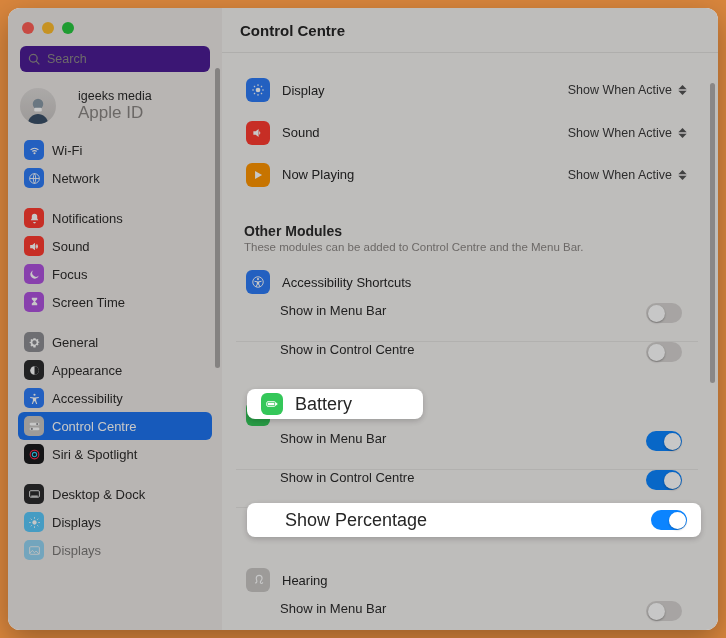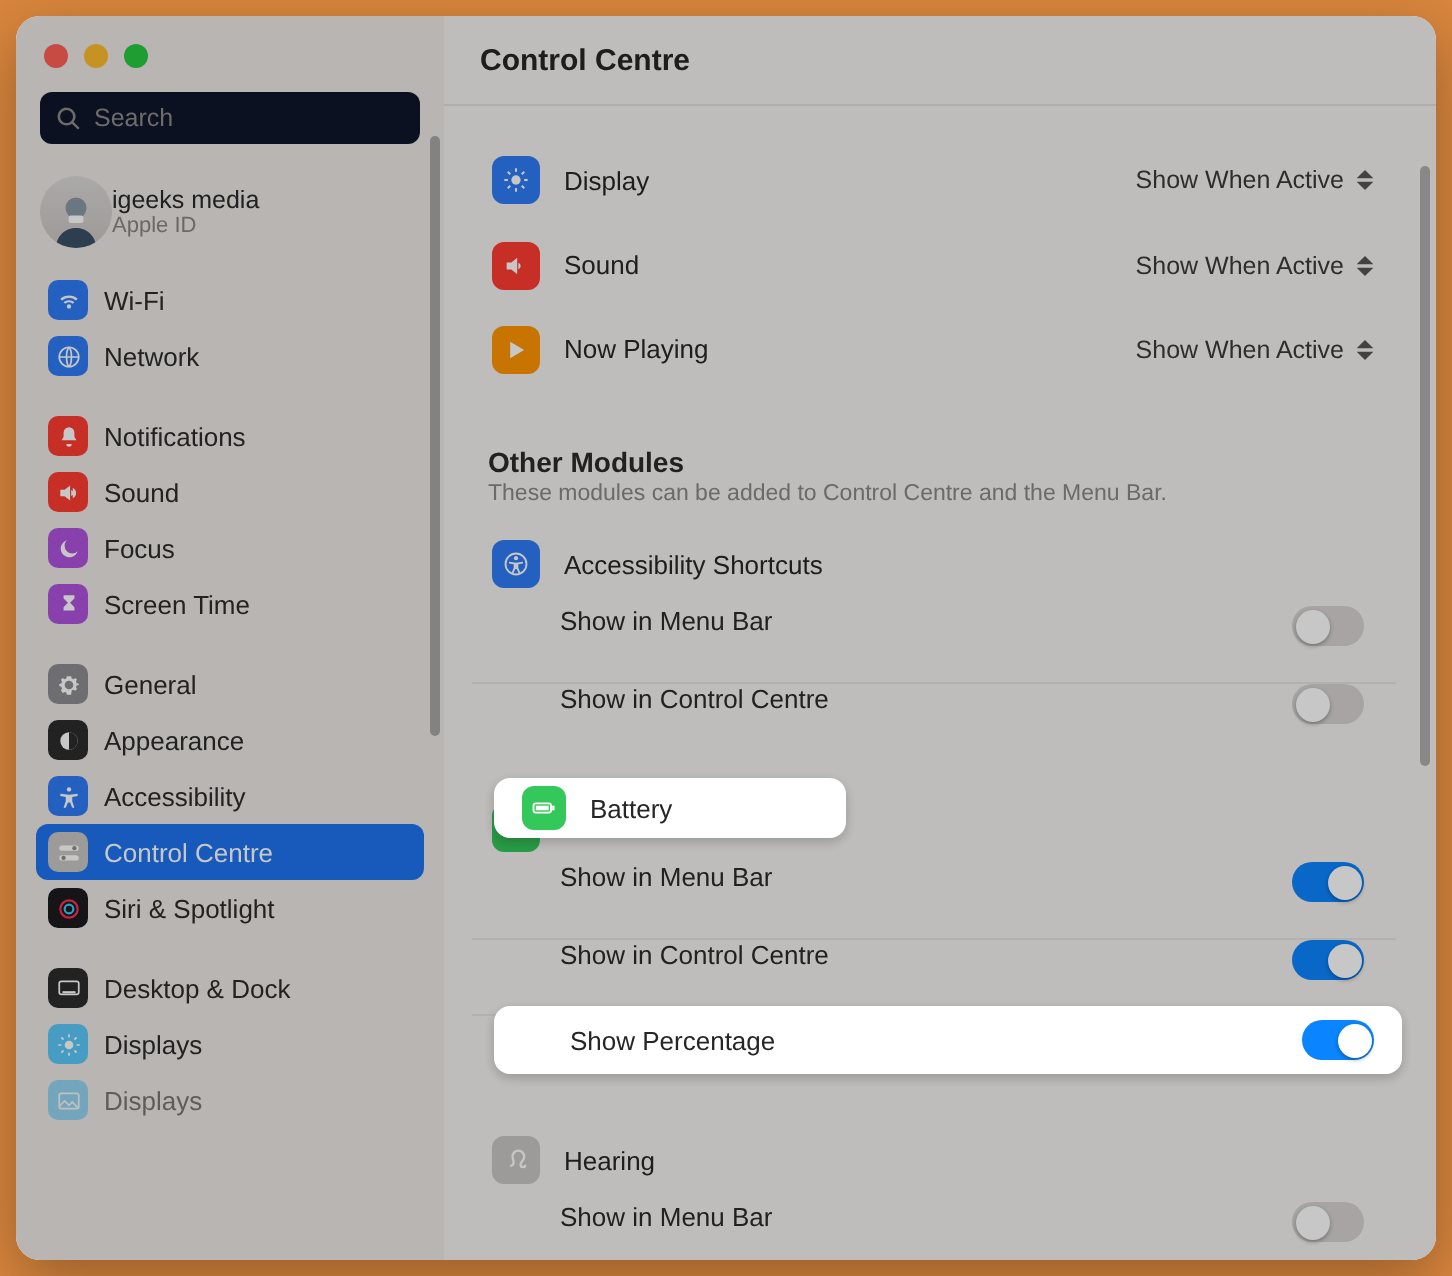--- a/index.html
+++ b/index.html
@@ -4,28 +4,28 @@
 <style>
   * { box-sizing: border-box; margin: 0; padding: 0; font-family: -apple-system, BlinkMacSystemFont, "Segoe UI", Helvetica, Arial, sans-serif; -webkit-font-smoothing: antialiased; }
   body { width: 726px; height: 638px; background: #d9863d; overflow: hidden; position: relative; }
   .window { position: absolute; inset: 8px; background: #f2f0ee; border-radius: 12px; box-shadow: 0 10px 30px rgba(0,0,0,0.3); overflow: hidden; display: flex; }
   .dim-overlay { position:absolute; inset:8px; border-radius:12px; background:rgba(0,0,0,0.22); pointer-events:none; z-index:5;}
   
   .sidebar { width: 214px; height: 100%; background: #ece8e6; display: flex; flex-direction: column; position:relative; }
   .traffic { display:flex; gap:8px; padding: 14px 14px 10px 14px;}
   .tl { width:12px; height:12px; border-radius:50%; }
   .tl.r{background:#ff5f57;} .tl.y{background:#febc2e;} .tl.g{background:#28c840;}
-  .search { margin: 2px 12px 10px 12px; height:26px; background:#0f172a; border-radius:6px; display:flex; align-items:center; padding:0 8px; gap:6px; color:#8d8a88; font-size:12.5px;}
+  .search { margin: 2px 12px 10px 12px; height:26px; background:#4c1d95; border-radius:6px; display:flex; align-items:center; padding:0 8px; gap:6px; color:#8d8a88; font-size:12.5px;}
   .search svg{width:13px;height:13px;fill:#8d8a88;}
-  .profile { display:flex; align-items:center; gap:0; padding:6px 12px 12px 12px; }
+  .profile { display:flex; align-items:center; gap:22px; padding:6px 12px 12px 12px; }
   .avatar{ width:36px;height:36px;border-radius:50%; background:linear-gradient(#dcd9d7,#c9c5c3); display:flex; align-items:flex-end; justify-content:center; overflow:hidden;}
   .avatar svg{width:30px;height:30px;}
   .profile-text{display:flex;flex-direction:column;}
   .profile-name{font-size:12.5px; color:#2a2a2a;}
-  .profile-sub{font-size:11px; color:#8a8683;}
+  .profile-sub{font-size:17px; color:#8a8683;}
   .list { flex:1; overflow-y:auto; padding-bottom:6px;}
   .group-gap{height:12px;}
   .item { display:flex; align-items:center; gap:8px; height:28px; margin:0 10px 0 10px; padding:0 6px; border-radius:6px; font-size:13px; color:#2d2c2b;}
   .item.selected{ background:#1e74f0; color:#fff;}
   .ic{ width:20px;height:20px;border-radius:5px; display:flex;align-items:center;justify-content:center; flex-shrink:0;}
   .ic svg{width:13px;height:13px;fill:#fff;}
   .ic.blue{background:#2e7cf6;} .ic.gray{background:#8e8e93;} .ic.red{background:#ff3b30;} .ic.purple{background:#af52de;} .ic.teal{background:#5ac8fa;}
   .sidebar-thumb{position:absolute; right:2px; top:60px; width:5px; height:300px; background:rgba(0,0,0,0.28); border-radius:3px;}
   
   .content { flex:1; background:#f4f2f0; overflow:hidden; display:flex; flex-direction:column;}
@@ -45,21 +45,21 @@
   .mod.blue{background:#2e7cf6;} .mod.red{background:#ff3b30;} .mod.orange{background:#ff9500;} .mod.green{background:#34c759;} .mod.gray{background:#c9c7c5;}
   .mod svg{width:14px;height:14px;fill:#fff;}
   .subrow{ display:flex; align-items:flex-start; height:38px; padding:0 16px 0 44px; font-size:13px; color:#2b2b2b;}
   .subrow .grow{flex:1;}
   .subrow + .subrow{border-top:1px solid rgba(0,0,0,0.06);}
   .toggle{ width:36px; height:20px; border-radius:20px; position:relative; background:#d6d3d1;}
   .toggle::after{content:""; position:absolute; width:17px;height:17px;border-radius:50%; background:#fff; top:1.5px; left:1.5px; box-shadow:0 1px 2px rgba(0,0,0,0.3);}
   .toggle.on{background:#0b84ff;}
   .toggle.on::after{left:auto; right:1.5px;}
   
-  .cutout{ position:absolute; background:#ffffff; border-radius:8px; box-shadow:0 2px 6px rgba(0,0,0,0.2); z-index:10; display:flex; align-items:center; padding:0 14px; gap:12px; font-size:13px; color:#262626;}
+  .cutout{ position:absolute; background:#ffffff; border-radius:8px; box-shadow:0 2px 6px rgba(0,0,0,0.2); z-index:10; display:flex; align-items:center; padding:0 14px; gap:12px; font-size:18px; color:#262626;}
   .content-thumb{position:absolute; right:3px; top:30px; width:5px; height:300px; background:rgba(0,0,0,0.28); border-radius:3px;}
 </style>
 </head>
 <body>
 
 <div class="window">
 
   <div class="sidebar">
     <div class="traffic">
       <div class="tl r"></div>

